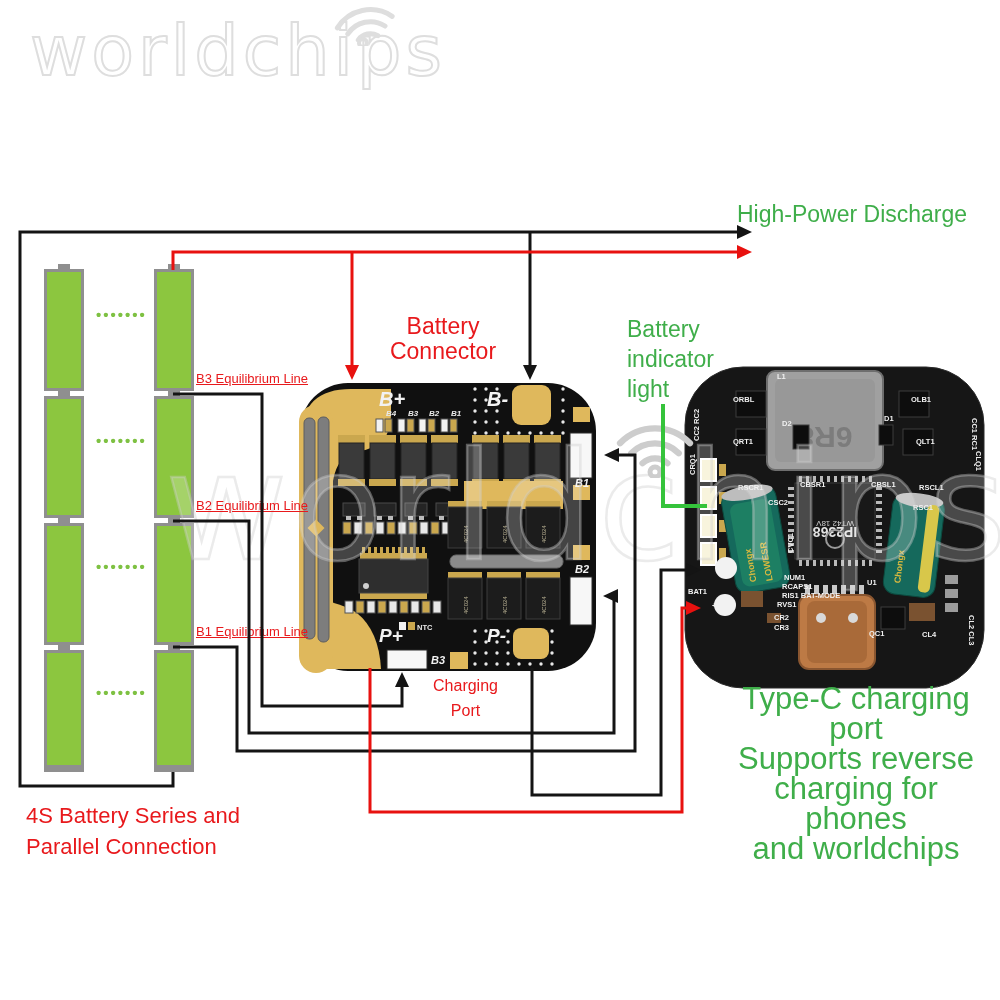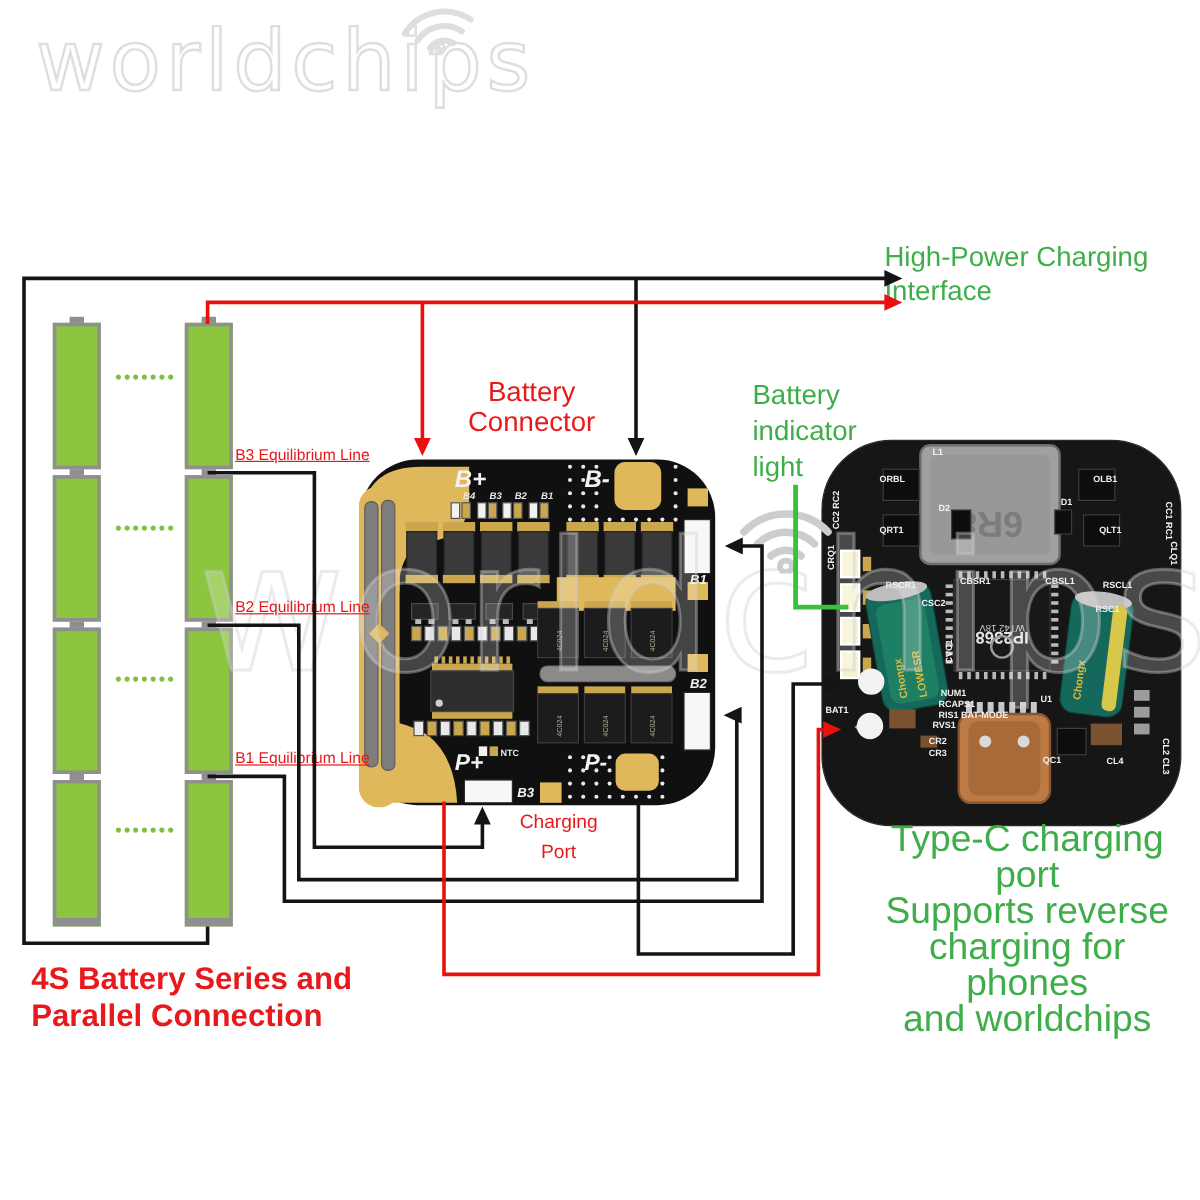--- a/index.html
+++ b/index.html
@@ -14,21 +14,21 @@
           -webkit-text-stroke:2.5px rgba(205,205,205,0.40);z-index:4;}
   
   .ann{z-index:6;line-height:1.2;}
   .red{color:#e8191c;}
   .green{color:#3fae4a;}
   #txt-high-power{left:737px;top:200px;font-size:23px;line-height:28px;}
   #txt-batt-conn{left:352px;top:314px;width:182px;text-align:center;font-size:23px;line-height:25px;}
   #txt-batt-ind{left:627px;top:314px;font-size:23px;line-height:30px;}
   #txt-charging{left:388px;top:673px;width:155px;text-align:center;font-size:16px;line-height:25px;}
   #txt-typec{left:728px;top:684px;width:256px;text-align:center;font-size:31px;line-height:30px;}
-  #txt-4s{left:26px;top:800px;font-size:26px;line-height:31px;font-weight:bold;}
+  #txt-4s{left:26px;top:800px;font-size:22px;line-height:31px;}
   .eq-label{left:196px;font-size:13px;z-index:6;text-decoration:underline;}
   #eq-b3{top:371px;} #eq-b2{top:498px;} #eq-b1{top:624px;}
   
   .batt-col{position:absolute;top:264px;width:40px;z-index:3;}
   #batt-col-1{left:44px;} #batt-col-2{left:154px;}
   .cell{position:relative;height:127px;}
   .cell .tab{position:absolute;left:14px;top:0;width:12px;height:6px;background:#8f8f8f;}
   .cell .body{position:absolute;left:0;top:5px;width:34px;height:116px;
               border:3px solid #8f8f8f;background:#8cc63f;}
   .cell:last-child .body{border-bottom-width:7px;height:112px;}
@@ -457,22 +457,21 @@
         <text x="91" y="267">CR3</text>
         <text x="186" y="273">QC1</text>
         <text x="286" y="252" transform="rotate(90 286 252)">CL2 CL3</text>
         <text x="239" y="274">CL4</text>
         <text x="5" y="231">BAT1</text>
         <text x="29" y="245">+</text>
       </g>
   </svg>
 
   <div id="txt-high-power" class="abs ann green">
-    <div>High-Power Charging</div>
-    <div>Interface</div>
+    <div>High-Power Discharge</div>
   </div>
   <div id="txt-batt-conn" class="abs ann red">
     <div>Battery</div>
     <div>Connector</div>
   </div>
   <div id="txt-batt-ind" class="abs ann green">
     <div>Battery</div>
     <div>indicator</div>
     <div>light</div>
   </div>

